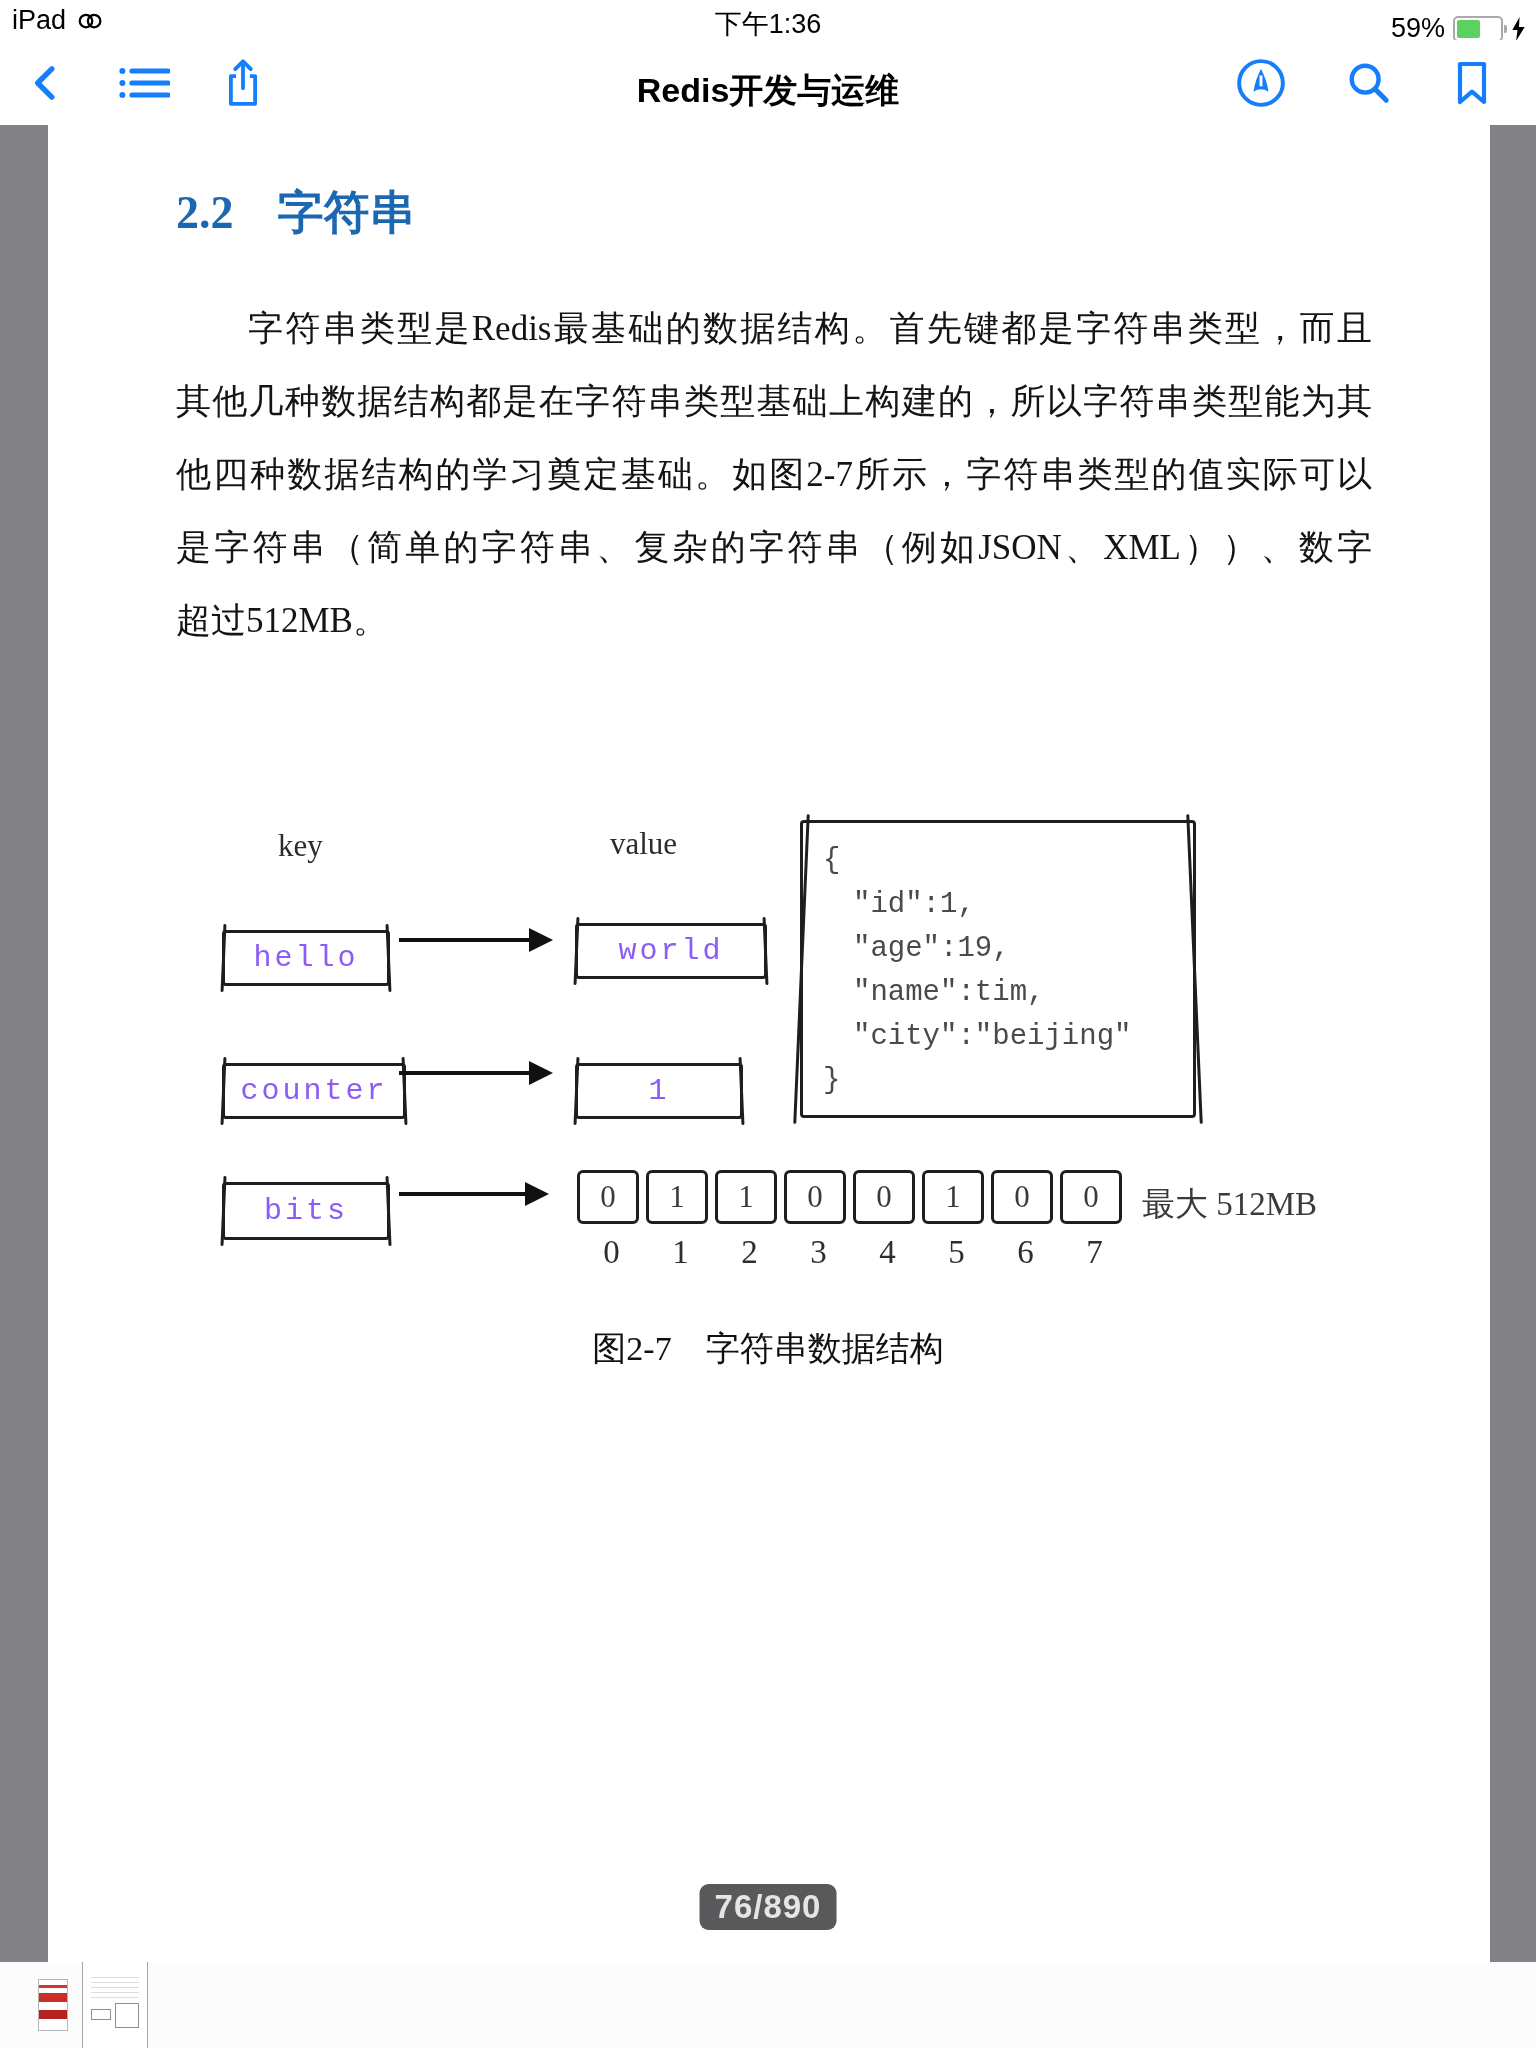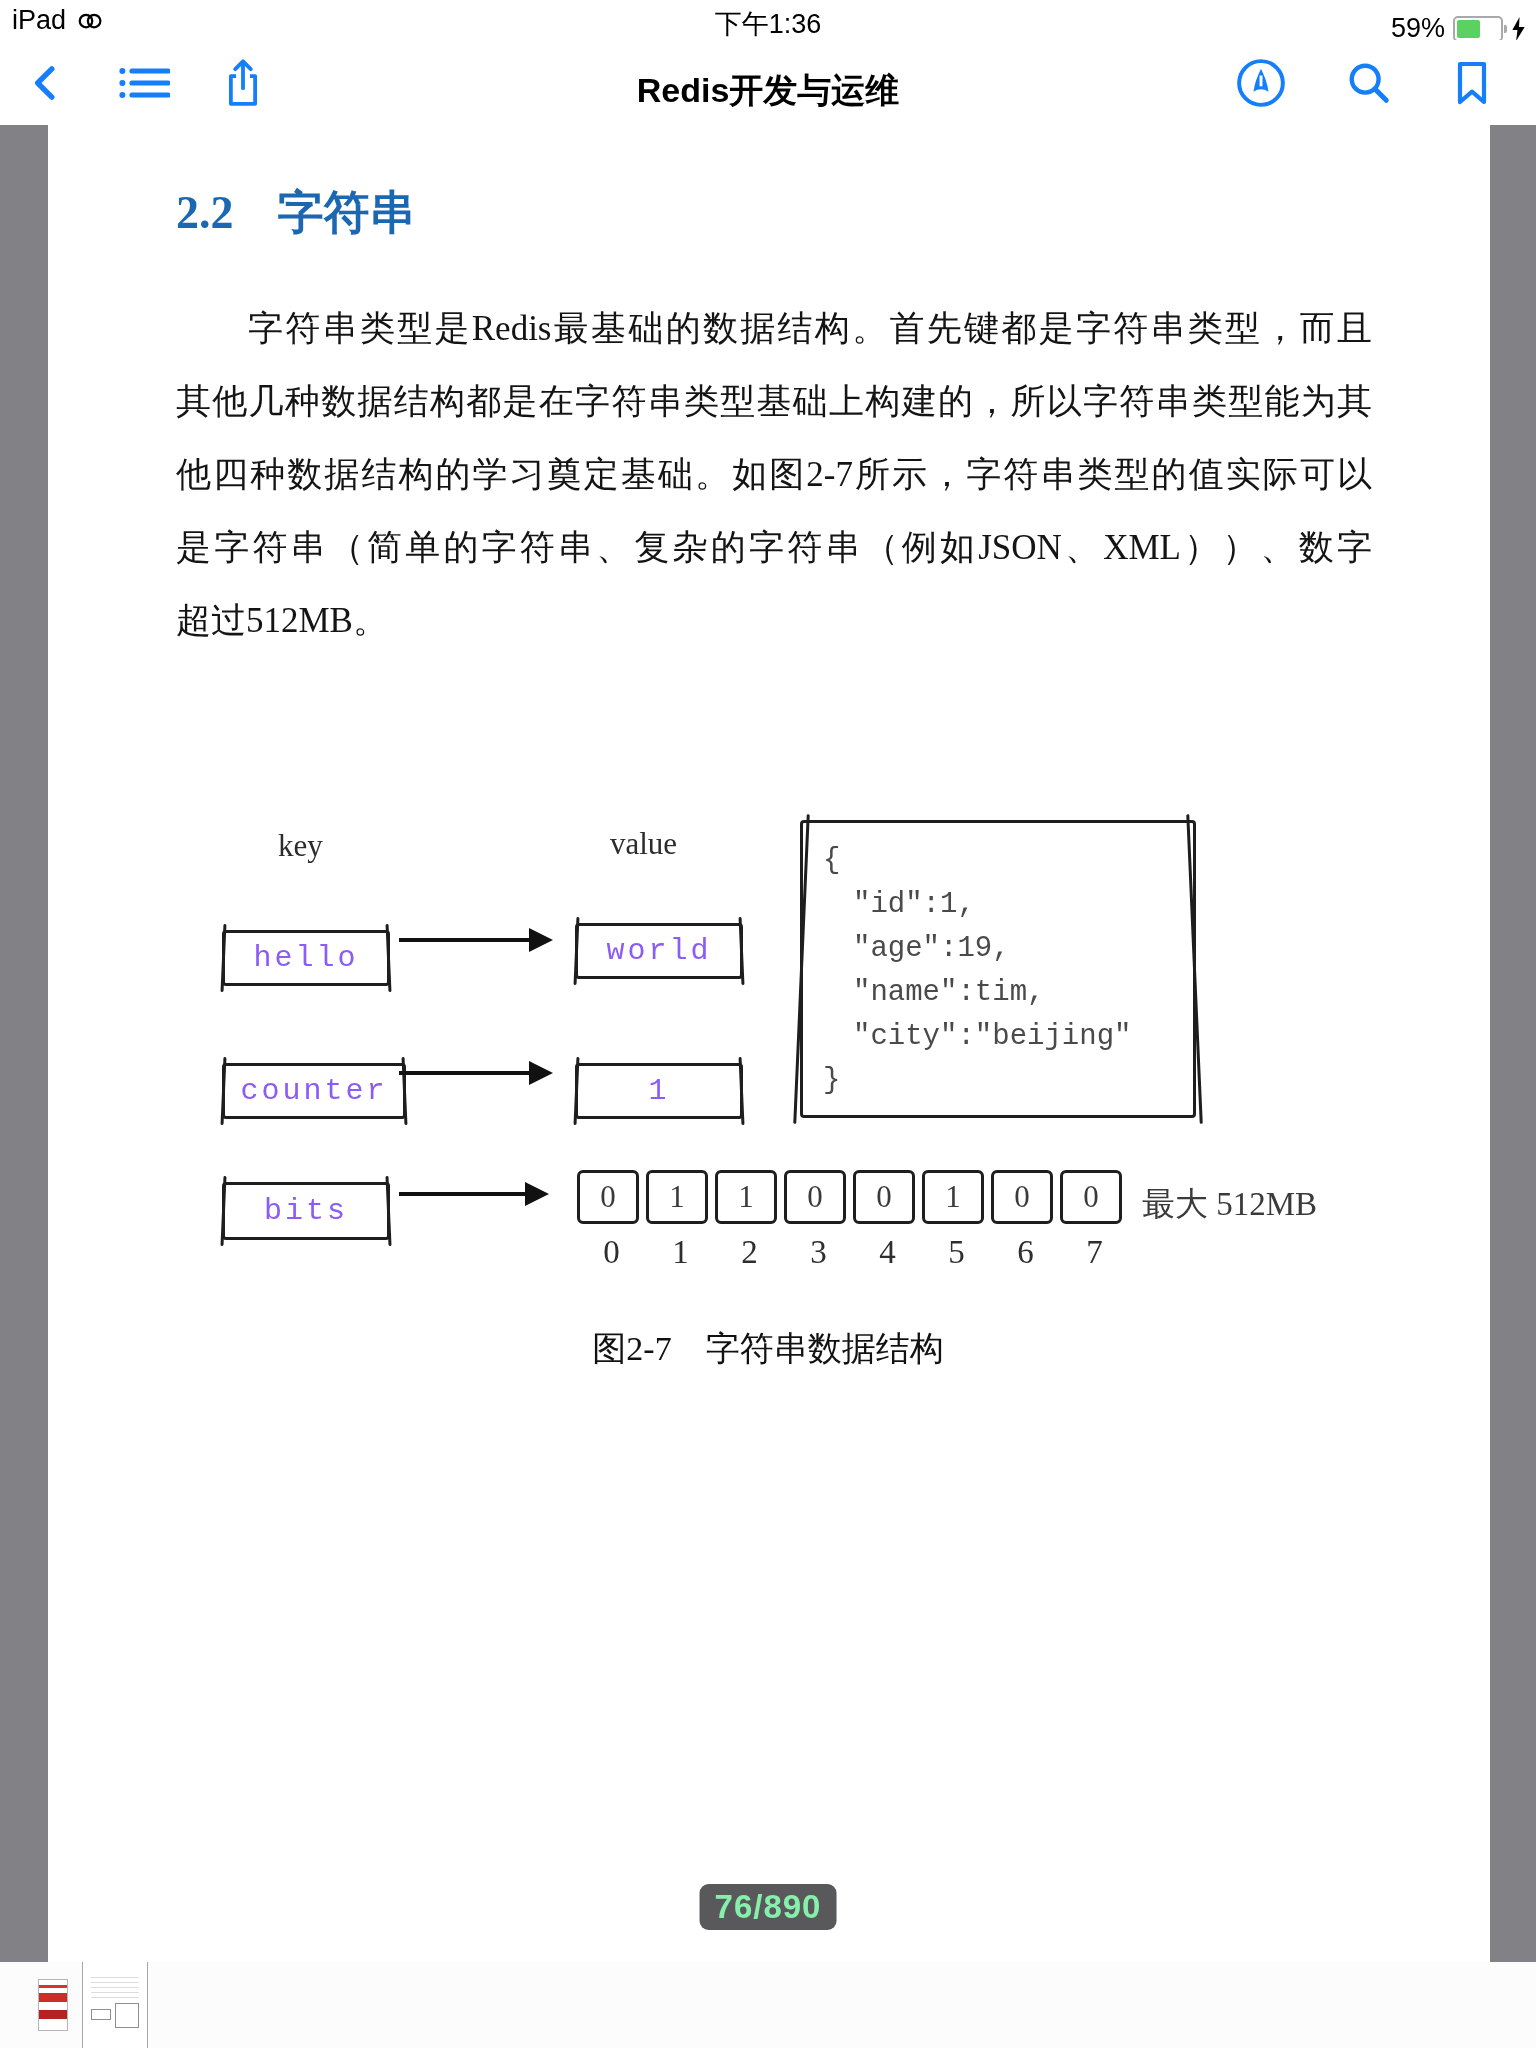--- a/index.html
+++ b/index.html
@@ -64,21 +64,21 @@
             line-height:48px;text-align:center;}
   .bit-idx-row{position:absolute;left:577px;top:1234px;display:flex;}
   .bit-idx{width:69px;text-align:center;font-family:"Liberation Serif", serif;font-size:33px;color:#2e2e2e;}
   .max-label{position:absolute;left:1142px;top:1182px;font-family:"Liberation Serif", serif;
              font-size:33px;color:#3a3a3a;}
   .fig-caption{position:absolute;left:0;top:1326px;width:1536px;text-align:center;
                font-family:"Liberation Serif", serif;font-size:34px;color:#111;}
 
   
   .page-badge{position:absolute;left:50%;top:1884px;transform:translateX(-50%);
-      background:#59595c;color:#86efac;font-size:33px;font-weight:bold;
+      background:#59595c;color:#e5e5e5;font-size:33px;font-weight:bold;
       padding:4px 15px;border-radius:9px;letter-spacing:1px;}
 
   
   .thumb-strip{position:absolute;left:0;top:1962px;width:1536px;height:86px;background:#fcfcfc;
       display:flex;align-items:center;gap:14px;padding-left:38px;box-sizing:border-box;overflow:hidden;}
   .thumb{flex:0 0 auto;width:30px;height:52px;background:#fff;border:1px solid #b5b5b8;box-sizing:border-box;}
   .thumb.cover{background:
       linear-gradient(to bottom,#fff 0 10%,#d8342c 10% 16%,#fff 16% 26%,
       #c92f28 26% 44%,#fff 44% 60%,#b42222 60% 78%,#fff 78% 100%);}
   .thumb.current{width:66px;height:92px;border:1px solid #a5a5a8;background:#fff;padding:7px 6px;box-sizing:border-box;}
@@ -176,21 +176,21 @@
     <div class="pline">他四种数据结构的学习奠定基础。如图2-7所示，字符串类型的值实际可以</div>
     <div class="pline">是字符串（简单的字符串、复杂的字符串（例如JSON、XML））、数字</div>
     <div class="pline last">超过512MB。</div>
   </div>
 
   <div class="fig-label" style="left:278px;top:828px;">key</div>
   <div class="fig-label" style="left:610px;top:826px;">value</div>
 
   <div class="sketch kv-box" style="left:222px;top:914px;width:168px;height:56px;line-height:50px;">hello</div>
   <div class="arrow" style="left:399px;top:938px;width:150px;"></div>
-  <div class="sketch kv-box" style="left:575px;top:907px;width:168px;height:56px;line-height:50px;">world</div>
+  <div class="sketch kv-box" style="left:575px;top:907px;width:192px;height:56px;line-height:50px;">world</div>
 
   <div class="sketch kv-box" style="left:222px;top:1047px;width:184px;height:56px;line-height:50px;">counter</div>
   <div class="arrow" style="left:399px;top:1071px;width:150px;"></div>
   <div class="sketch kv-box" style="left:575px;top:1047px;width:168px;height:56px;line-height:50px;">1</div>
 
   <div class="sketch json-box" style="left:800px;top:820px;width:396px;height:298px;">
     <div class="json-line">{</div>
     <div class="json-line indent">"id":1,</div>
     <div class="json-line indent">"age":19,</div>
     <div class="json-line indent">"name":tim,</div>

